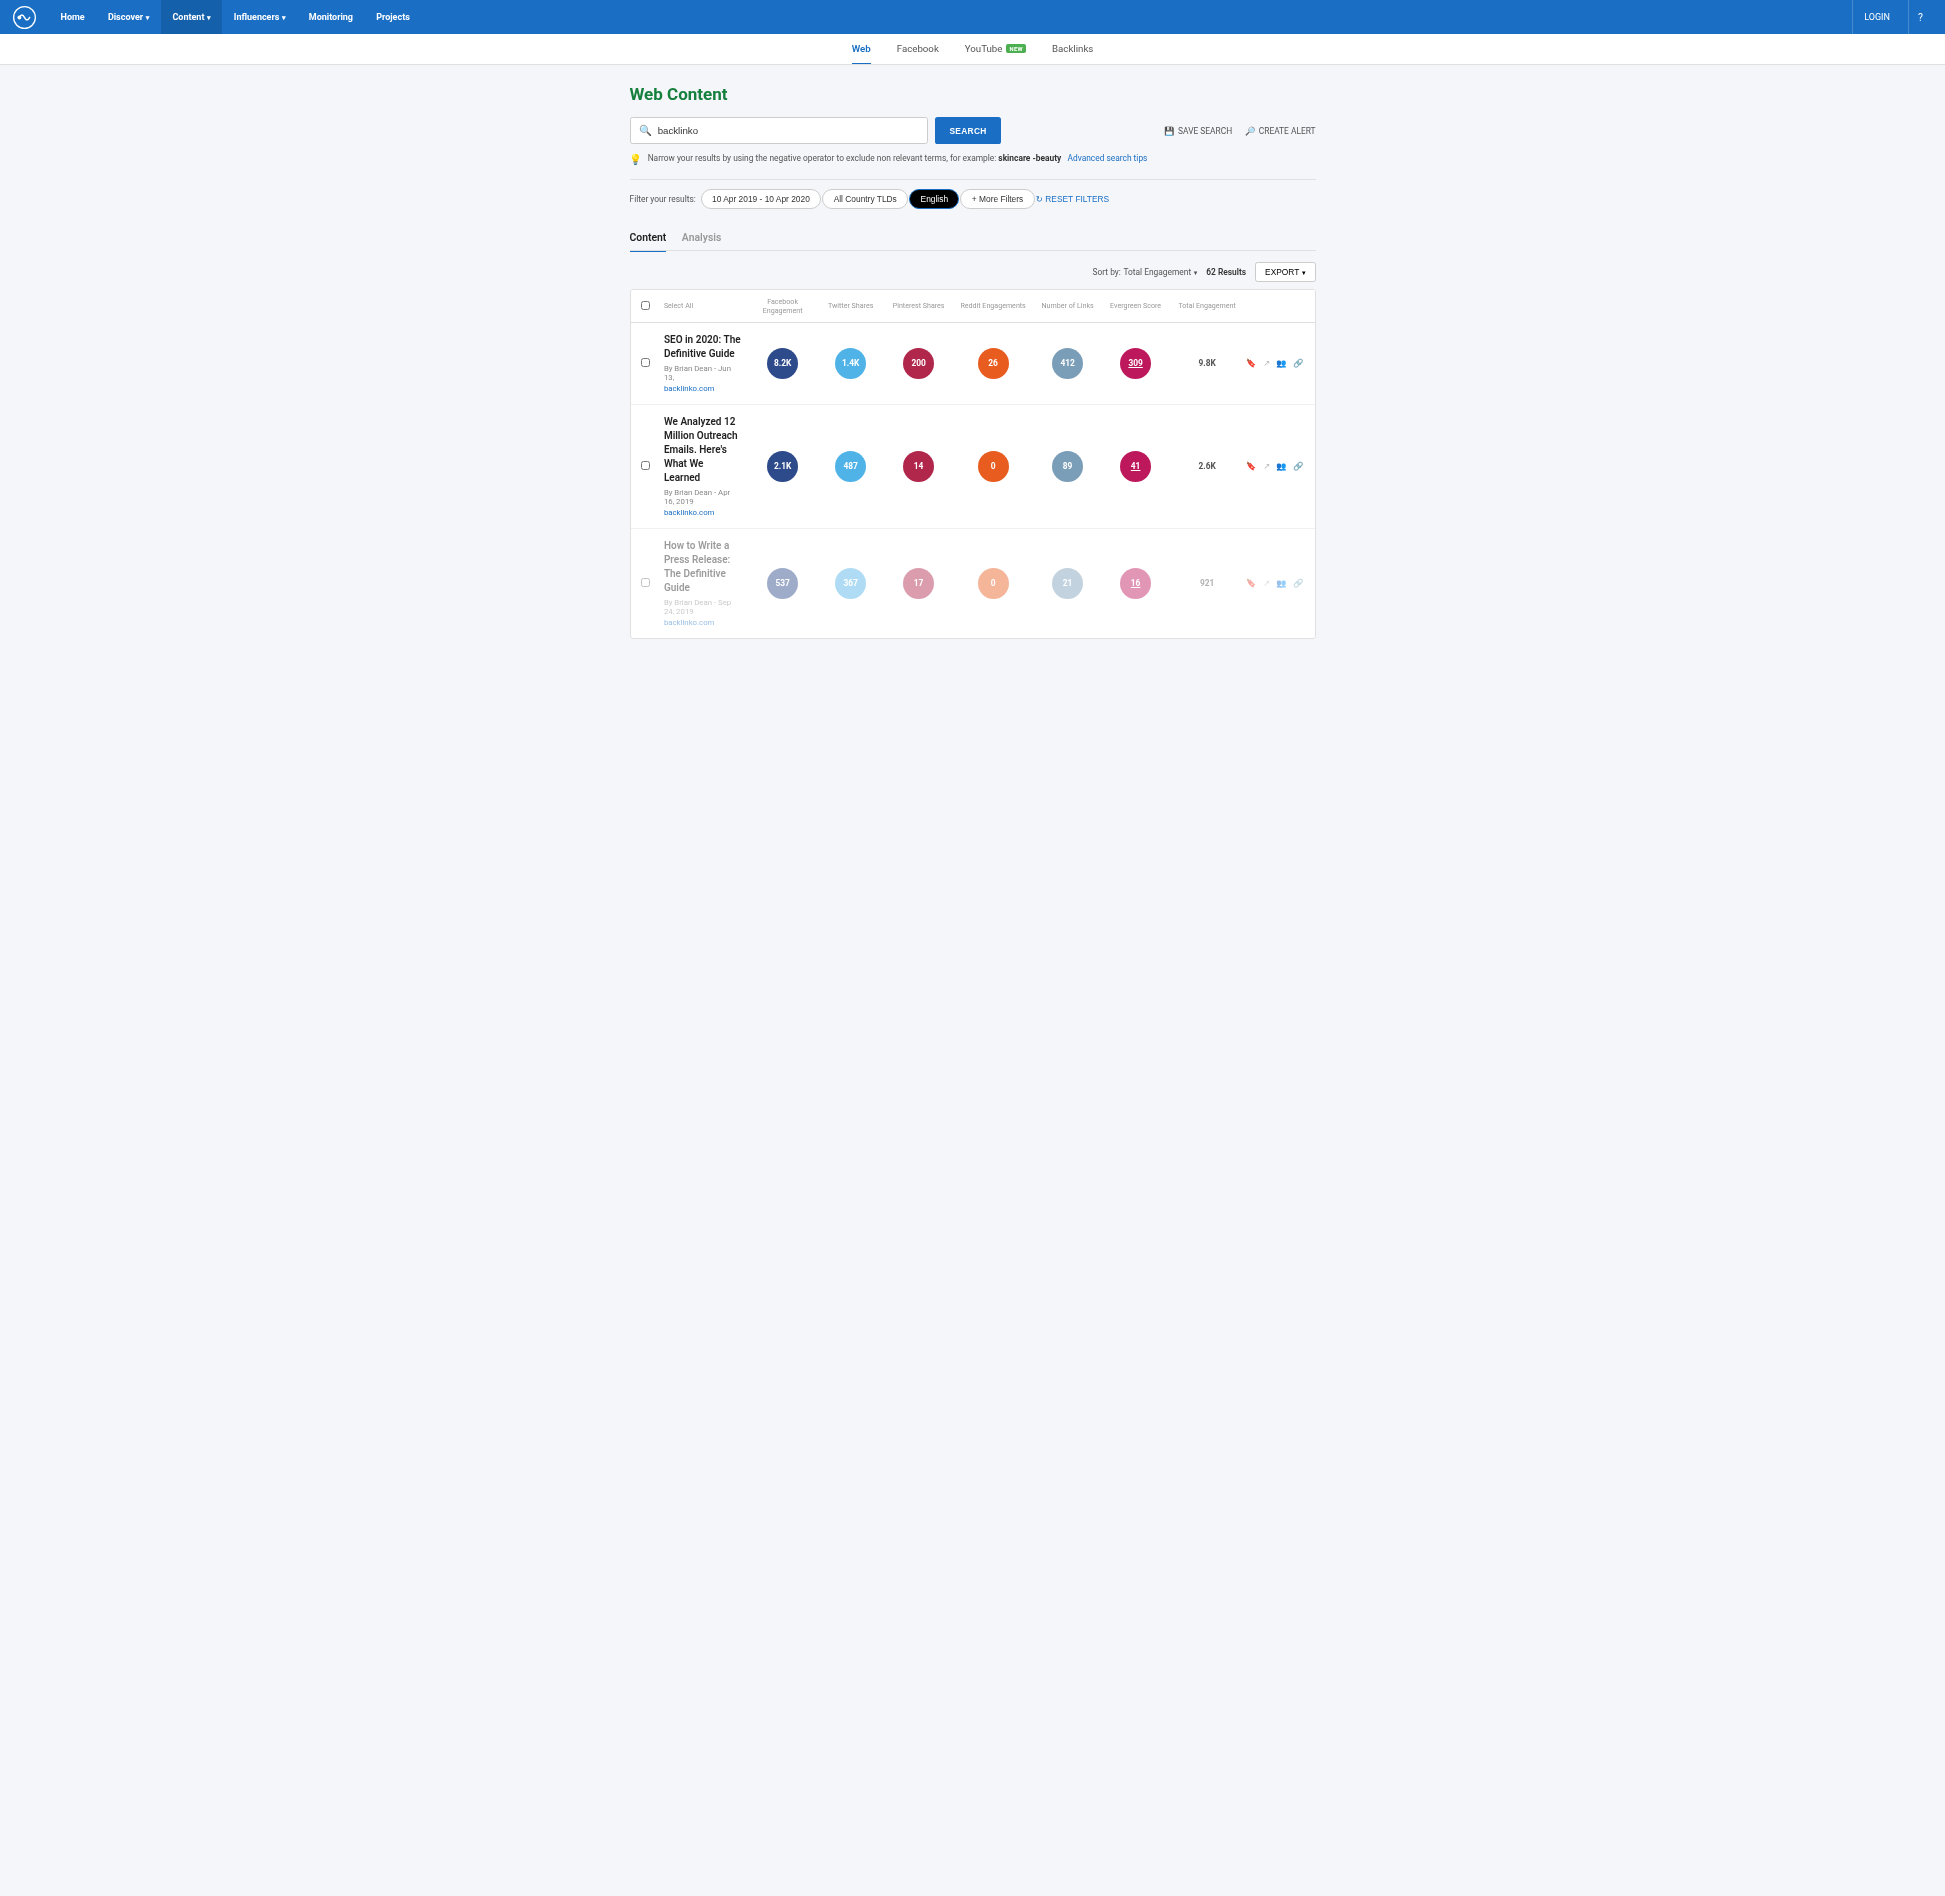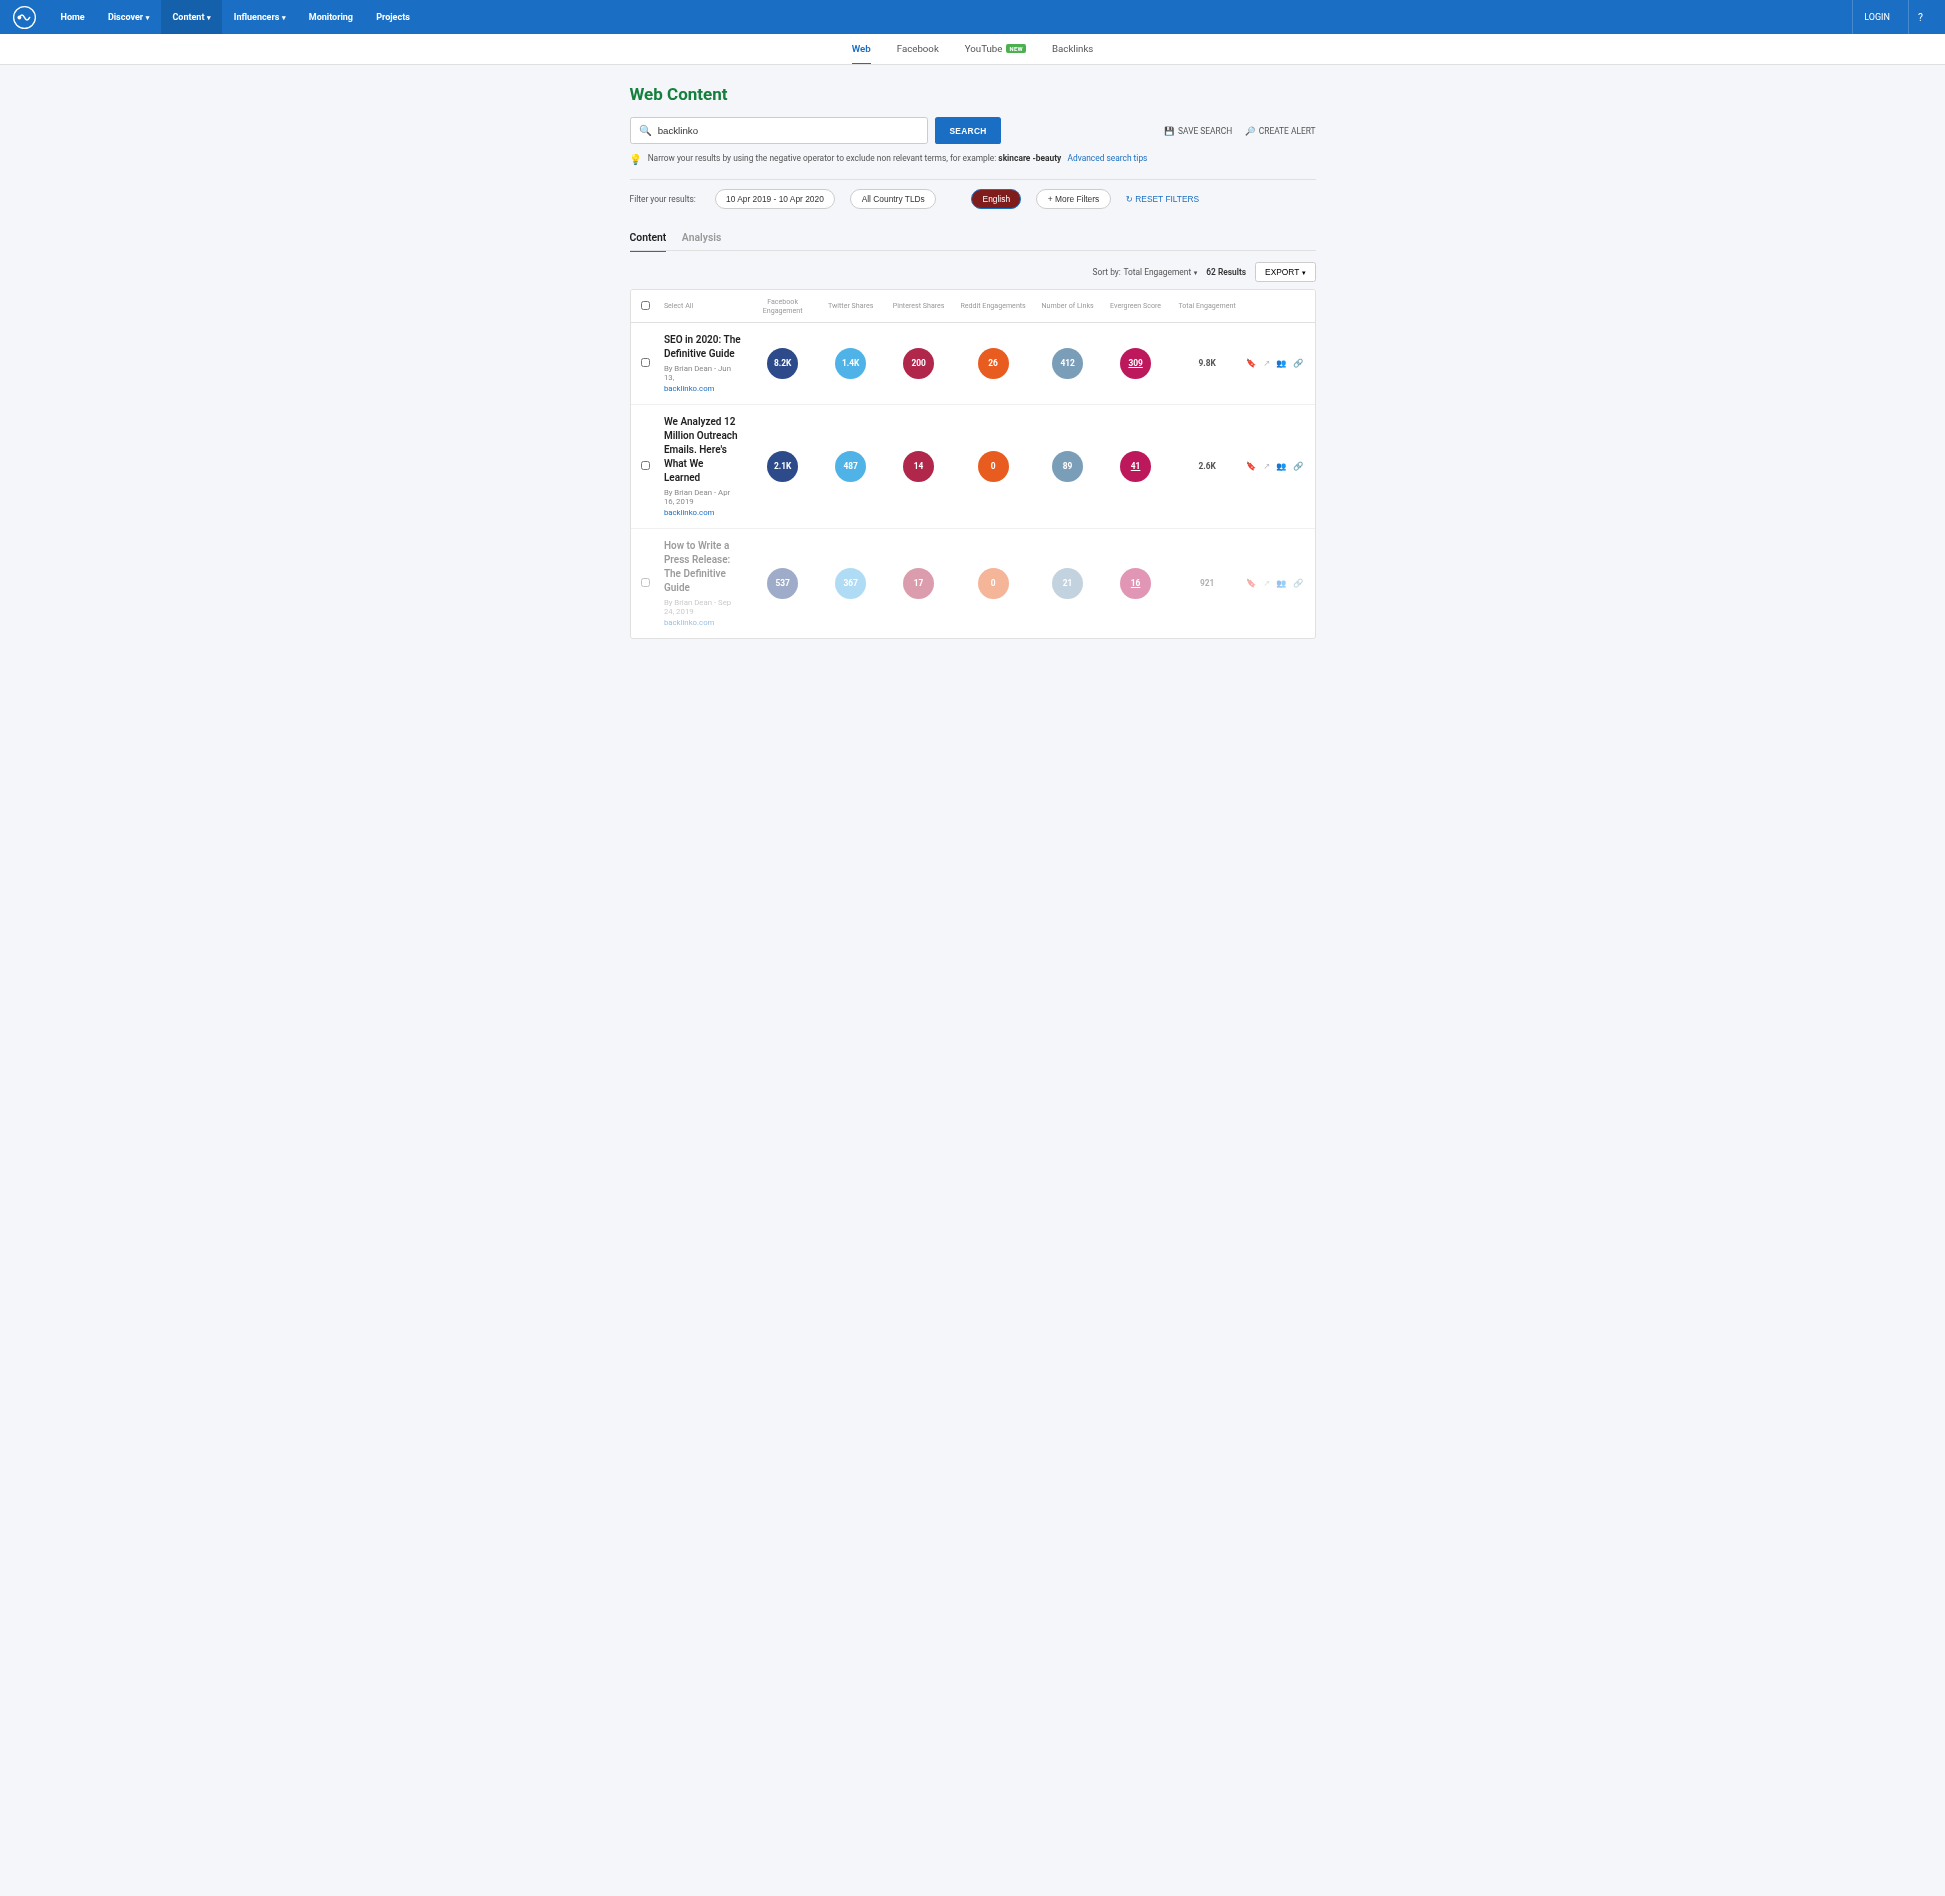--- a/index.html
+++ b/index.html
@@ -182,39 +182,38 @@
     .hint-bold { font-weight: 700; color: #333; }
     .hint-link { color: #1a6fc4; cursor: pointer; }
 
     
     .divider { border: none; border-top: 0.6px solid #e0e0e0; margin: 9px 0; }
 
     
     .filters-row {
       display: flex;
       align-items: center;
-      gap: 15px;
+      gap: 1px;
       margin-bottom: 15.5px;
       flex-wrap: wrap;
     }
     .filter-label { font-size: 8.4px; color: #555; margin-right: 3.9px; }
     .filter-btn {
       border: 0.6px solid #ccc;
       background: #fff;
       border-radius: 13px;
       padding: 3.9px 10.4px;
       font-size: 8.4px;
       color: #333;
       cursor: pointer;
     }
     .filter-btn.active {
-      background: #7f1d1d;
+      background: #000000;
       color: #fff;
       border-color: #1a6fc4;
-      margin-left: 20px;
     }
     .filter-more {
       border: 0.6px solid #ccc;
       background: #fff;
       border-radius: 13px;
       padding: 3.9px 10.4px;
       font-size: 8.4px;
       color: #333;
       cursor: pointer;
       display: flex;

